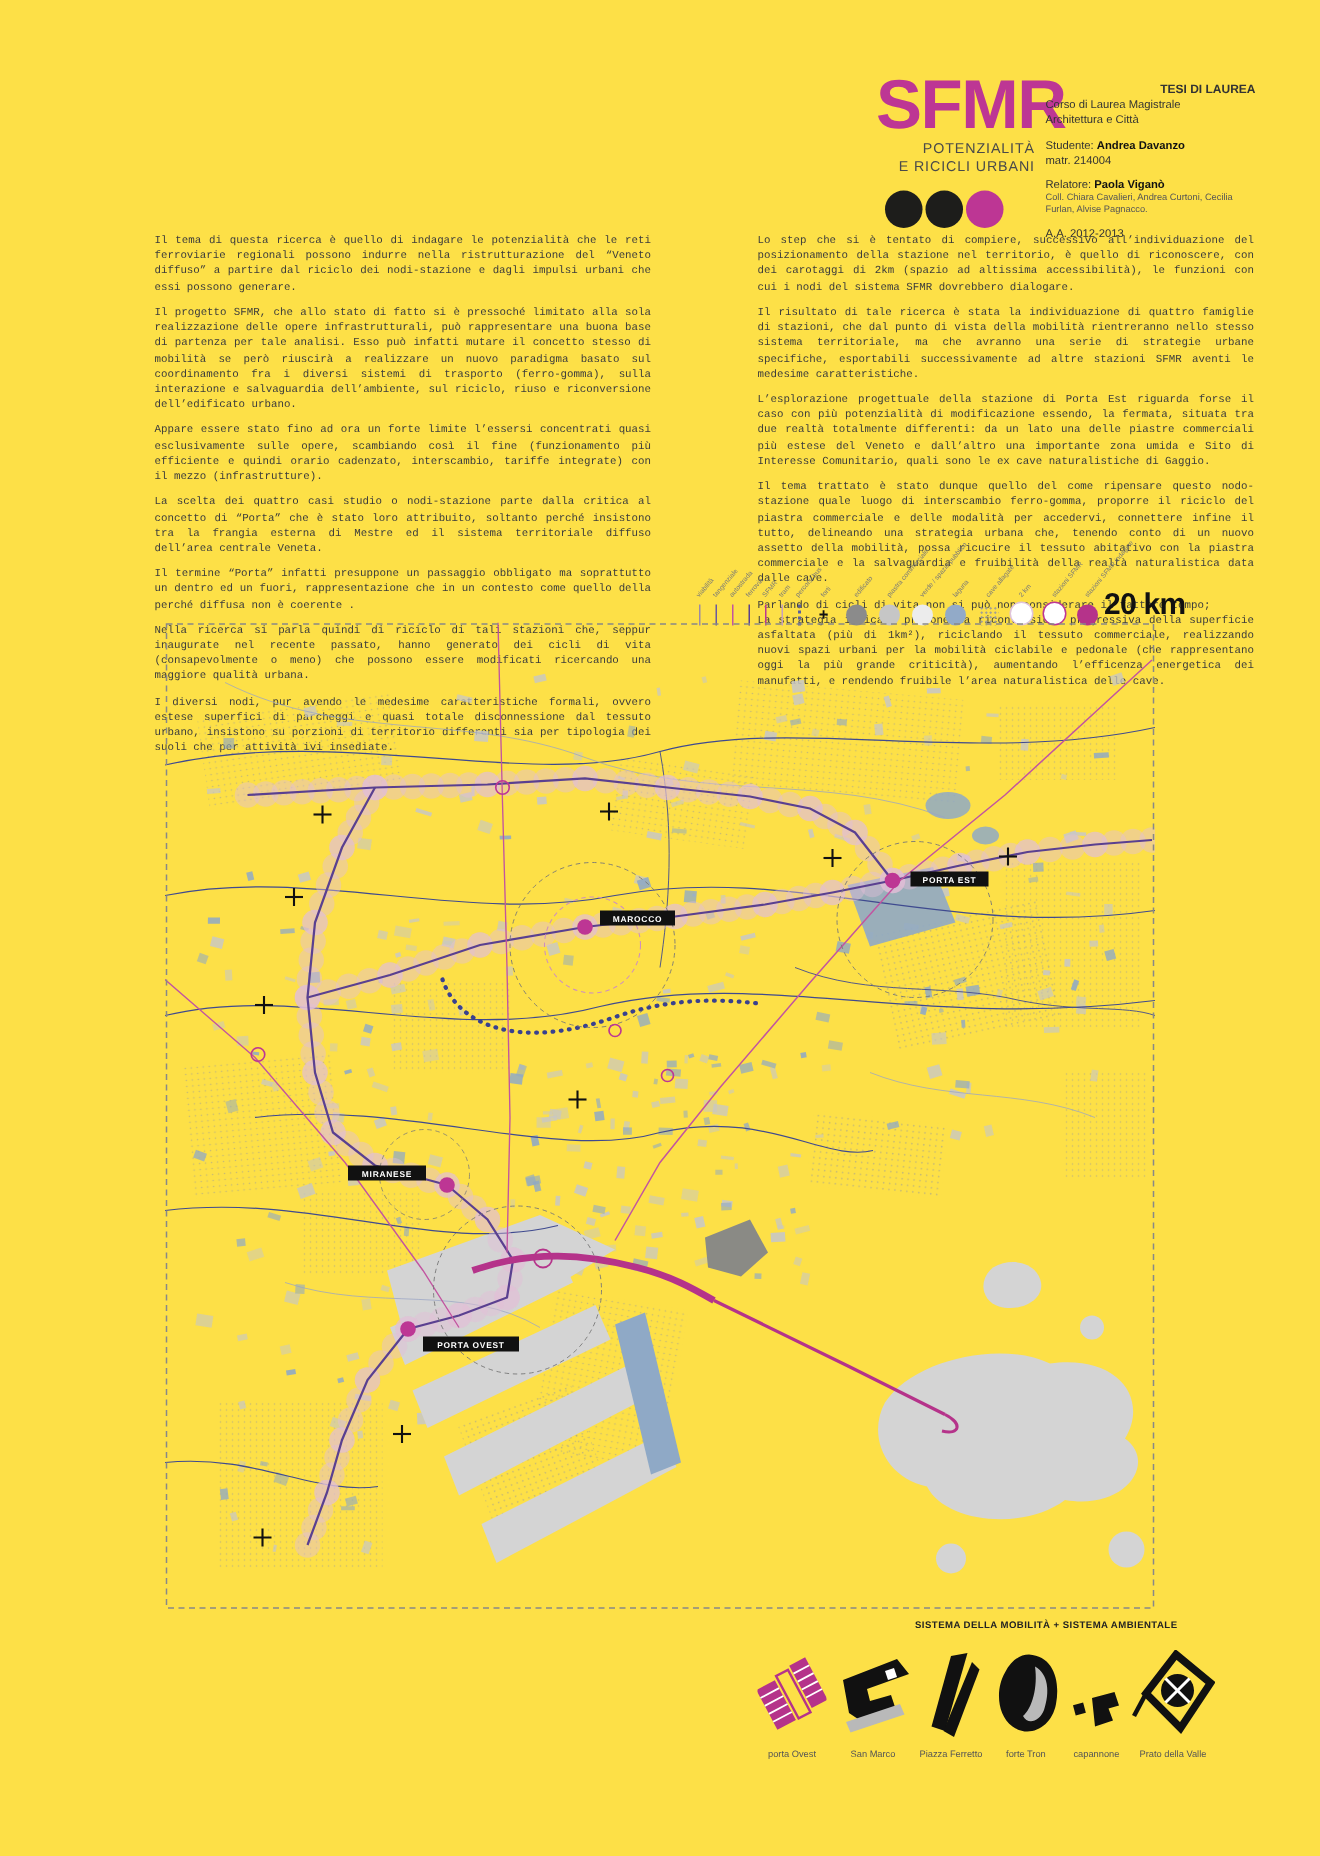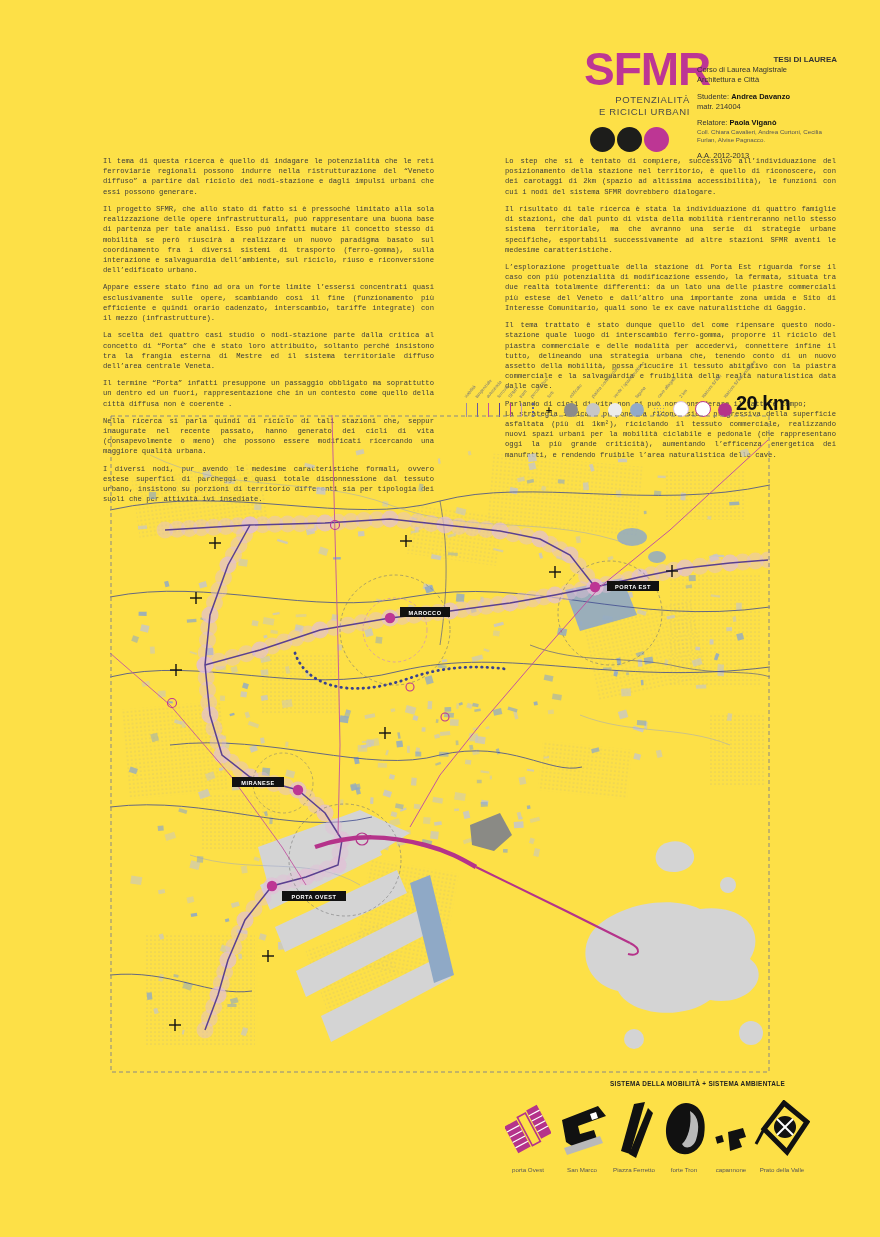--- a/index.html
+++ b/index.html
@@ -88,21 +88,21 @@
       </div>
     </div>
   </header>
 
   <main>
     <div class="col" id="col-left">
         <p>Il tema di questa ricerca è quello di indagare le potenzialità che le reti ferroviarie regionali possono indurre nella ristrutturazione del “Veneto diffuso” a partire dal riciclo dei nodi-stazione e dagli impulsi urbani che essi possono generare.</p>
         <p>Il progetto SFMR, che allo stato di fatto si è pressoché limitato alla sola realizzazione delle opere infrastrutturali, può rappresentare una buona base di partenza per tale analisi. Esso può infatti mutare il concetto stesso di mobilità se però riuscirà a realizzare un nuovo paradigma basato sul coordinamento fra i diversi sistemi di trasporto (ferro-gomma), sulla interazione e salvaguardia dell’ambiente, sul riciclo, riuso e riconversione dell’edificato urbano.</p>
         <p>Appare essere stato fino ad ora un forte limite l’essersi concentrati quasi esclusivamente sulle opere, scambiando così il fine (funzionamento più efficiente e quindi orario cadenzato, interscambio, tariffe integrate) con il mezzo (infrastrutture).</p>
         <p>La scelta dei quattro casi studio o nodi-stazione parte dalla critica al concetto di “Porta” che è stato loro attribuito, soltanto perché insistono tra la frangia esterna di Mestre ed il sistema territoriale diffuso dell’area centrale Veneta.</p>
-        <p>Il termine “Porta” infatti presuppone un passaggio obbligato ma soprattutto un dentro ed un fuori, rappresentazione che in un contesto come quello della città diffusa non è coerente .</p>
+        <p>Il termine “Porta” infatti presuppone un passaggio obbligato ma soprattutto un dentro ed un fuori, rappresentazione che in un contesto come quello della perché diffusa non è coerente .</p>
         <p>Nella ricerca si parla quindi di riciclo di tali stazioni che, seppur inaugurate nel recente passato, hanno generato dei cicli di vita (consapevolmente o meno) che possono essere modificati ricercando una maggiore qualità urbana.</p>
         <p>I diversi nodi, pur avendo le medesime caratteristiche formali, ovvero estese superfici di parcheggi e quasi totale disconnessione dal tessuto urbano, insistono su porzioni di territorio differenti sia per tipologia dei suoli che per attività ivi insediate.</p>
       </div>
     <div class="col" id="col-right">
         <p>Lo step che si è tentato di compiere, successivo all’individuazione del posizionamento della stazione nel territorio, è quello di riconoscere, con dei carotaggi di 2km (spazio ad altissima accessibilità), le funzioni con cui i nodi del sistema SFMR dovrebbero dialogare.</p>
         <p>Il risultato di tale ricerca è stata la individuazione di quattro famiglie di stazioni, che dal punto di vista della mobilità rientreranno nello stesso sistema territoriale, ma che avranno una serie di strategie urbane specifiche, esportabili successivamente ad altre stazioni SFMR aventi le medesime caratteristiche.</p>
         <p>L’esplorazione progettuale della stazione di Porta Est riguarda forse il caso con più potenzialità di modificazione essendo, la fermata, situata tra due realtà totalmente differenti: da un lato una delle piastre commerciali più estese del Veneto e dall’altro una importante zona umida e Sito di Interesse Comunitario, quali sono le ex cave naturalistiche di Gaggio.</p>
         <p>Il tema trattato è stato dunque quello del come ripensare questo nodo-stazione quale luogo di interscambio ferro-gomma, proporre il riciclo del piastra commerciale e delle modalità per accedervi, connettere infine il tutto, delineando una strategia urbana che, tenendo conto di un nuovo assetto della mobilità, possa ricucire il tessuto abitativo con la piastra commerciale e la salvaguardia e fruibilità della realtà naturalistica data dalle cave.</p>
         <p>Parlando di cicli di vita non si può non considerare il fattore tempo;
 La strategia indicata propone la riconversione progressiva della superficie asfaltata (più di 1km²), riciclando il tessuto commerciale, realizzando nuovi spazi urbani  per la mobilità ciclabile e pedonale (che rappresentano oggi la più grande criticità), aumentando l’efficenza energetica dei manufatti, e rendendo fruibile l’area naturalistica delle cave.</p>

